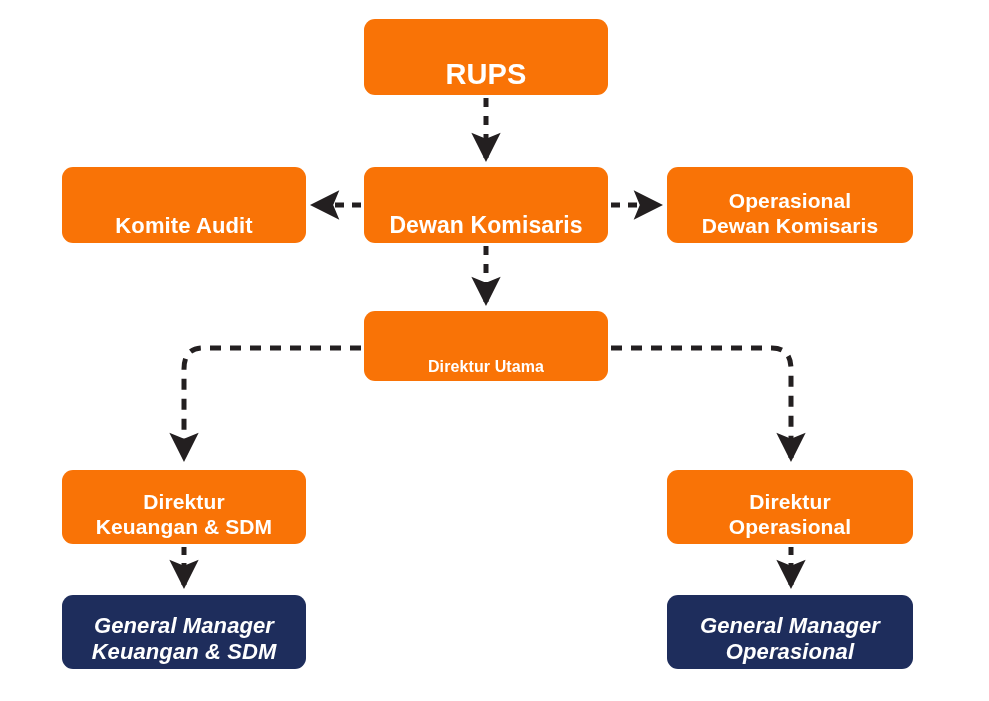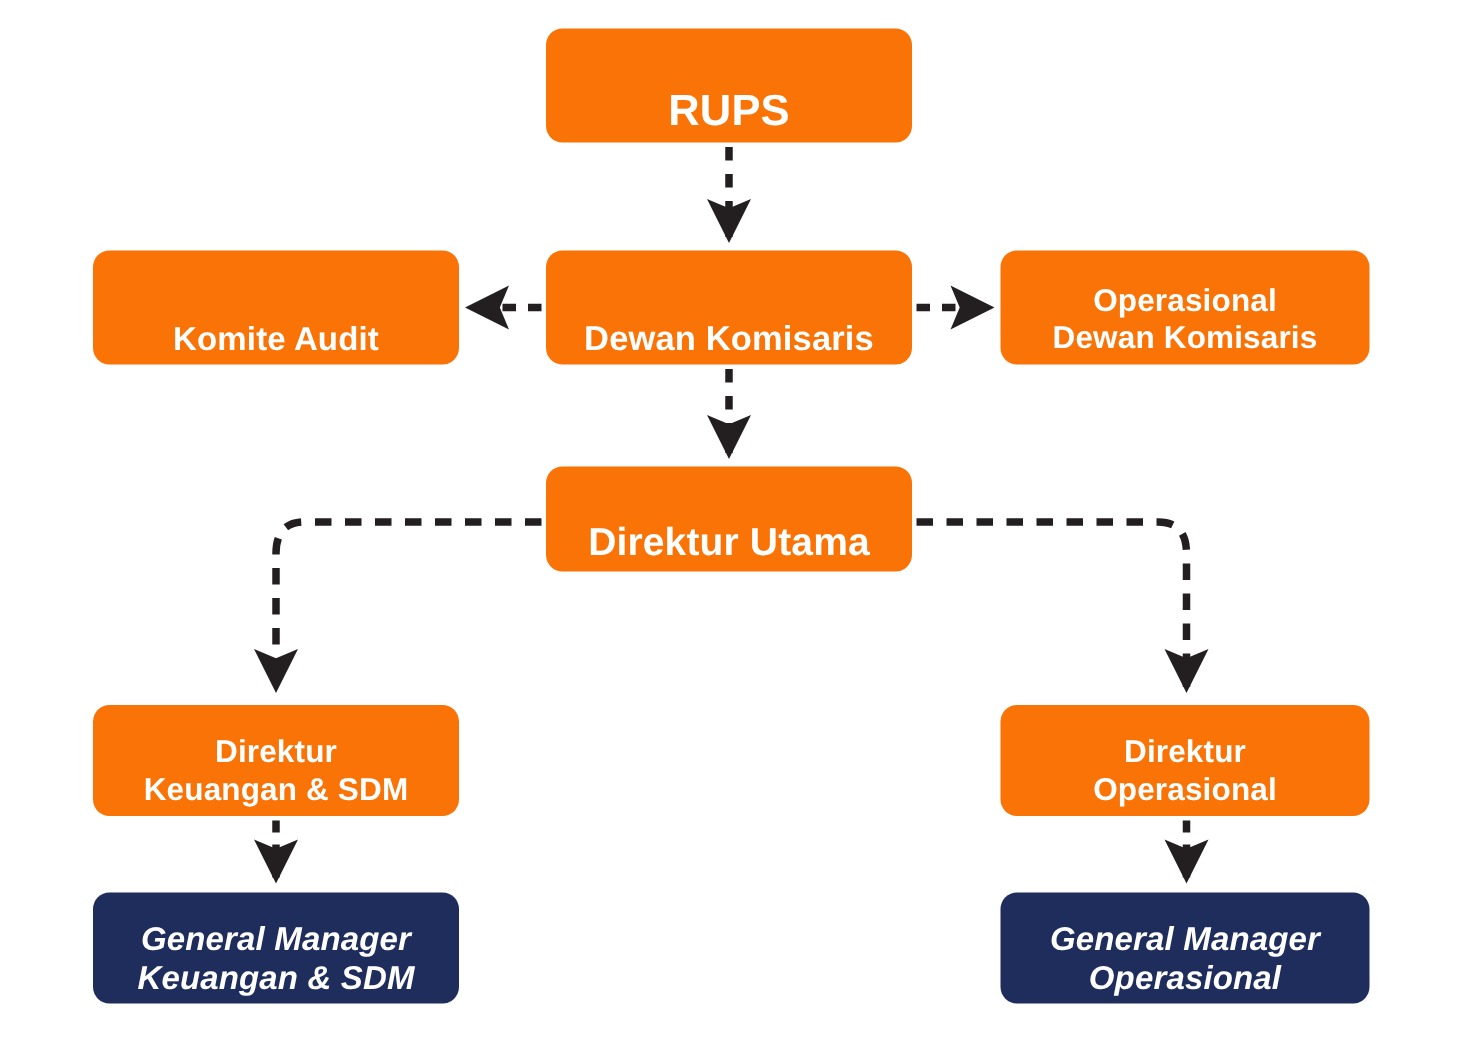--- a/index.html
+++ b/index.html
@@ -52,21 +52,21 @@
     width: 100%;
   }
   .node-label .l2 {
     display: block;
   }
   
   #node-rups            { left: 364px; top: 19px;  width: 244px; height: 76px;  font-size: 29px; }
   #node-komite-audit    { left: 62px;  top: 167px; width: 244px; height: 76px;  font-size: 22px; }
   #node-dewan-komisaris { left: 364px; top: 167px; width: 244px; height: 76px;  font-size: 23px; }
   #node-sekretaris      { left: 667px; top: 167px; width: 246px; height: 76px;  font-size: 21px; }
-  #node-direktur-utama  { left: 364px; top: 311px; width: 244px; height: 70px;  font-size: 26px; }
+  #node-direktur-utama  { left: 364px; top: 311px; width: 244px; height: 70px;  font-size: 16px; }
   #node-dir-keuangan    { left: 62px;  top: 470px; width: 244px; height: 74px;  font-size: 21px; }
   #node-dir-operasional { left: 667px; top: 470px; width: 246px; height: 74px;  font-size: 21px; }
   #node-gm-keuangan     { left: 62px;  top: 595px; width: 244px; height: 74px;  font-size: 22px; }
   #node-gm-operasional  { left: 667px; top: 595px; width: 246px; height: 74px;  font-size: 22px; }
 </style>
 </head>
 <body>
 
 <div id="chart-root">
 

